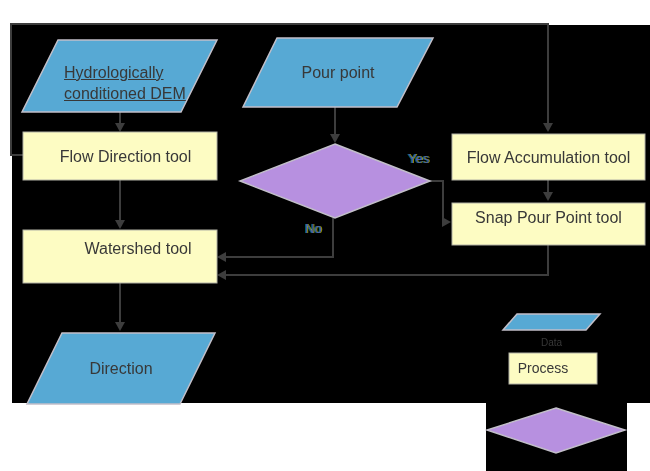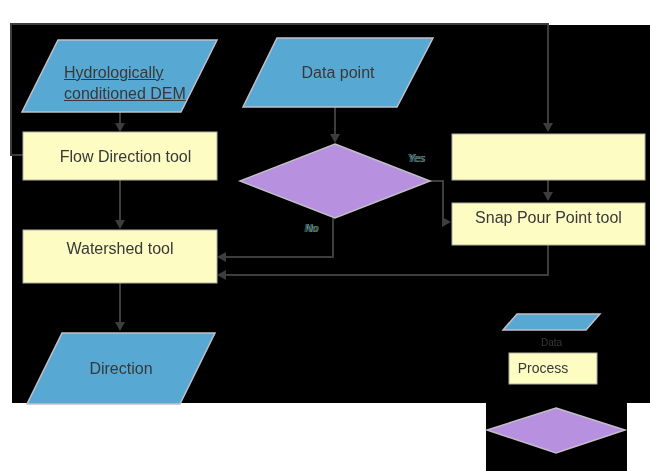--- a/index.html
+++ b/index.html
@@ -15,23 +15,22 @@
   .connector polygon{fill:var(--connector,#3d3d3d);stroke:none;}
   .shape-data{fill:var(--data-fill,#57a9d4);stroke:var(--shape-border,#c2bfc9);stroke-width:1.5px;}
   .shape-process{fill:var(--process-fill,#fdfcc3);stroke:var(--process-border,#b5b5a8);stroke-width:1px;}
   .shape-decision{fill:var(--decision-fill,#b790e0);stroke:var(--shape-border,#c2bfc9);stroke-width:1.5px;}
   .label{
     position:absolute;display:flex;align-items:center;justify-content:center;
     text-align:center;color:var(--text,#383838);font-size:16px;line-height:21px;
   }
   .label.left{justify-content:flex-start;text-align:left;}
   .edge-label{
-    position:absolute;font-size:10px;line-height:12px;color:#4a5cb0;
+    position:absolute;font-size:13px;line-height:12px;color:#4a5cb0;
     text-shadow:1px 0 0 rgba(255,255,0,.55),-1px 0 0 rgba(0,220,255,.45);
-    font-style:italic;
   }
   .legend-label{font-size:14px;}
   .legend-label.small{font-size:10px;margin-top:21px;}
 </style>
 </head>
 <body>
 
 <div id="stage">
 
   <div id="bg-main" class="bg"></div>
@@ -84,24 +83,25 @@
     <rect class="shape-process" x="452" y="203" width="193" height="42"></rect>
     <rect class="shape-process" x="23" y="230" width="194" height="53"></rect>
     <polygon class="shape-data" points="62,333 215,333 180,404 27,404"></polygon>
 
     <polygon class="shape-data" points="517,314 600,314 586,330 503,330"></polygon>
     <rect class="shape-process" x="509" y="353" width="88" height="31"></rect>
     <polygon class="shape-decision" points="556,408 625,430 556,453 487,430"></polygon>
   </svg>
 
   <div class="label left" style="left:64px;top:46px;width:126px;height:74px;text-decoration:underline;">Hydrologically conditioned DEM</div>
-  <div class="label" style="left:243px;top:38px;width:190px;height:69px;">Data point</div>
+  <div class="label" style="left:243px;top:38px;width:190px;height:69px;">Pour point</div>
   <div class="label" style="left:23px;top:132px;width:205px;height:48px;">Flow Direction tool</div>
+  <div class="label" style="left:452px;top:134px;width:193px;height:46px;">Flow Accumulation tool</div>
   <div class="label" style="left:452px;top:203px;width:193px;height:28px;">Snap Pour Point tool</div>
-  <div class="label" style="left:23px;top:230px;width:194px;height:37px;">Watershed tool</div>
+  <div class="label" style="left:41px;top:230px;width:194px;height:37px;">Watershed tool</div>
   <div class="label" style="left:27px;top:333px;width:188px;height:71px;">Direction</div>
 
   <div class="edge-label" style="left:408px;top:153px;">Yes</div>
   <div class="edge-label" style="left:305px;top:223px;">No</div>
 
   <div class="label legend-label small" style="left:503px;top:312px;width:97px;height:19px;">Data</div>
   <div class="label legend-label" style="left:509px;top:353px;width:68px;height:31px;">Process</div>
 
 </div>
 

